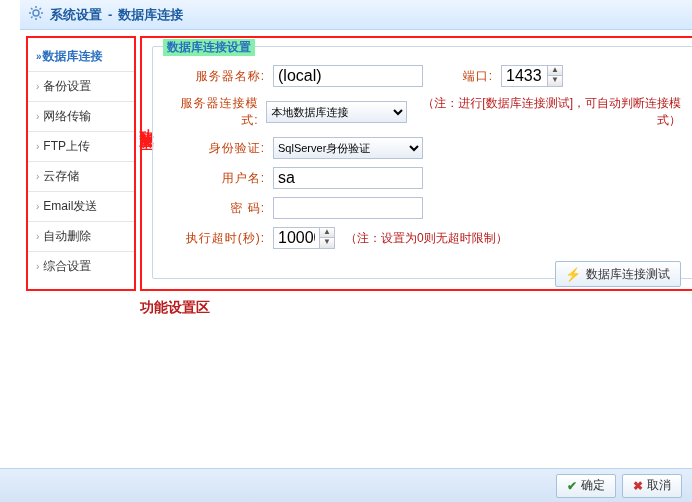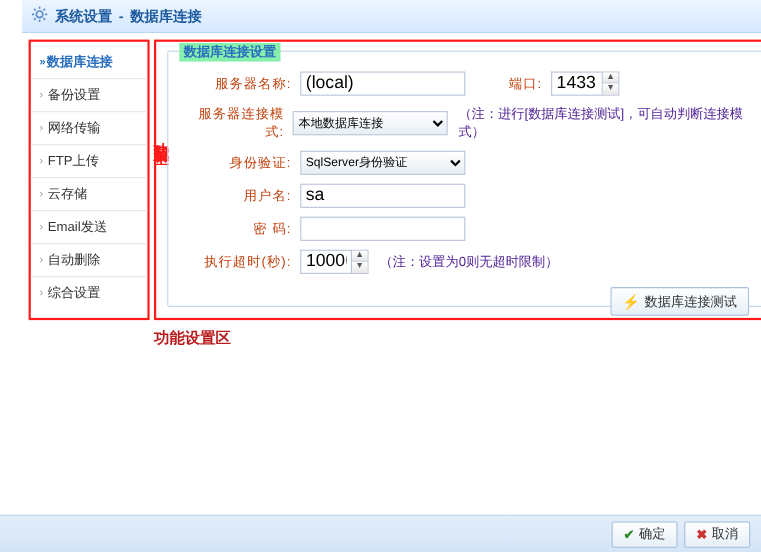--- a/index.html
+++ b/index.html
@@ -17,21 +17,21 @@
   .sidebar-item .chev.grey { color: #999; }
   .annot1 { position: absolute; left: 118px; top: 88px; color: #ff1a1a; font-weight: bold; font-size: 14px; writing-mode: vertical-rl; text-orientation: upright; letter-spacing: 2px; }
   .main-wrap { flex: 1; display: flex; flex-direction: column; }
   .main { border: 2px solid #ff1a1a; padding: 8px 10px 10px 10px; position: relative; height: 255px; }
   .fieldset { border: 1px solid #c8d8ea; border-radius: 2px; position: relative; padding: 18px 12px 12px 12px; height: 100%; }
   .legend { position: absolute; top: -8px; left: 10px; background: #86efac; padding: 0 4px; color: #2a6fbf; font-weight: bold; font-size: 12px; }
   .row { display: flex; align-items: center; margin-bottom: 8px; }
   .label { width: 100px; text-align: right; margin-right: 8px; color: #c2410c; letter-spacing: 1px; }
   input[type=text], input[type=password] { height: 22px; border: 1px solid #b8c4d6; padding: 0 4px; font-size: 16px; }
   select { height: 22px; border: 1px solid #b8c4d6; font-size: 11px; background: linear-gradient(#fff,#e8eef6); }
-  .hint { color: #4c1d95; margin-left: 10px; font-size: 12px; }
+  .hint { color: #b91c1c; margin-left: 10px; font-size: 12px; text-align: right; }
   .spin-wrap { display: flex; align-items: flex-start; }
   .spin-wrap input { width: 46px; border-right: none; }
   .spin-btns { display: flex; flex-direction: column; border: 1px solid #b8c4d6; }
   .spin-btns div { width: 14px; height: 10px; font-size: 8px; line-height: 8px; text-align: center; background: linear-gradient(#fff,#e6e6e6); cursor: pointer; color: #555; }
   .spin-btns div:first-child { border-bottom: 1px solid #b8c4d6; }
   .btn-test { float: right; margin-top: 4px; height: 26px; padding: 0 10px; border: 1px solid #a8c0da; background: linear-gradient(#ffffff,#e6eff8); border-radius: 2px; cursor: pointer; display: flex; align-items: center; gap: 4px; color: #333; font-size: 12px; }
   .bolt { color: #f5a623; font-size: 13px; }
   .annot2 { text-align: left; color: #b91c1c; font-weight: bold; font-size: 14px; margin-top: 8px; }
   .footer { position: absolute; bottom: 0; left: 0; right: 0; height: 34px; background: linear-gradient(#e4eefb,#d3e4f7); border-top: 1px solid #b8d6f2; display: flex; justify-content: flex-end; align-items: center; padding: 0 10px; gap: 6px; }
   .fbtn { height: 24px; padding: 0 10px; border: 1px solid #a8c0da; background: linear-gradient(#ffffff,#e6eff8); border-radius: 2px; cursor: pointer; display: flex; align-items: center; gap: 4px; font-size: 12px; color: #333; }

